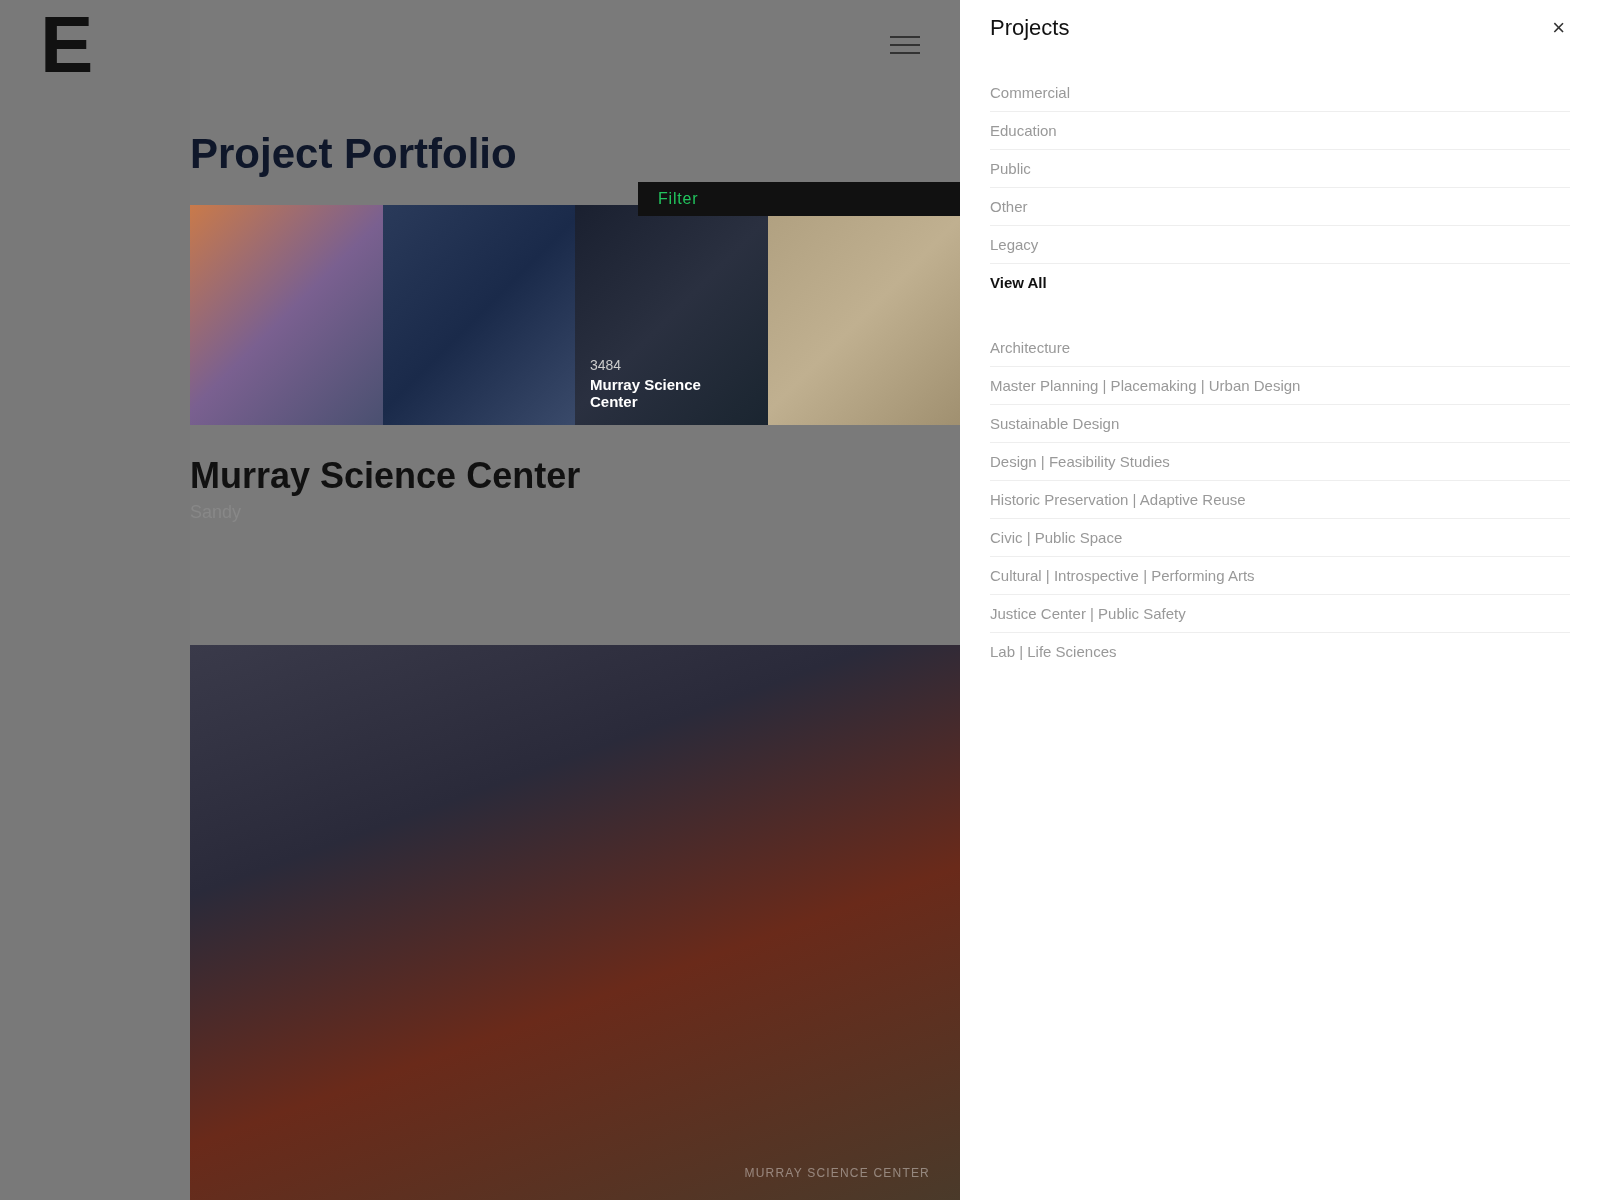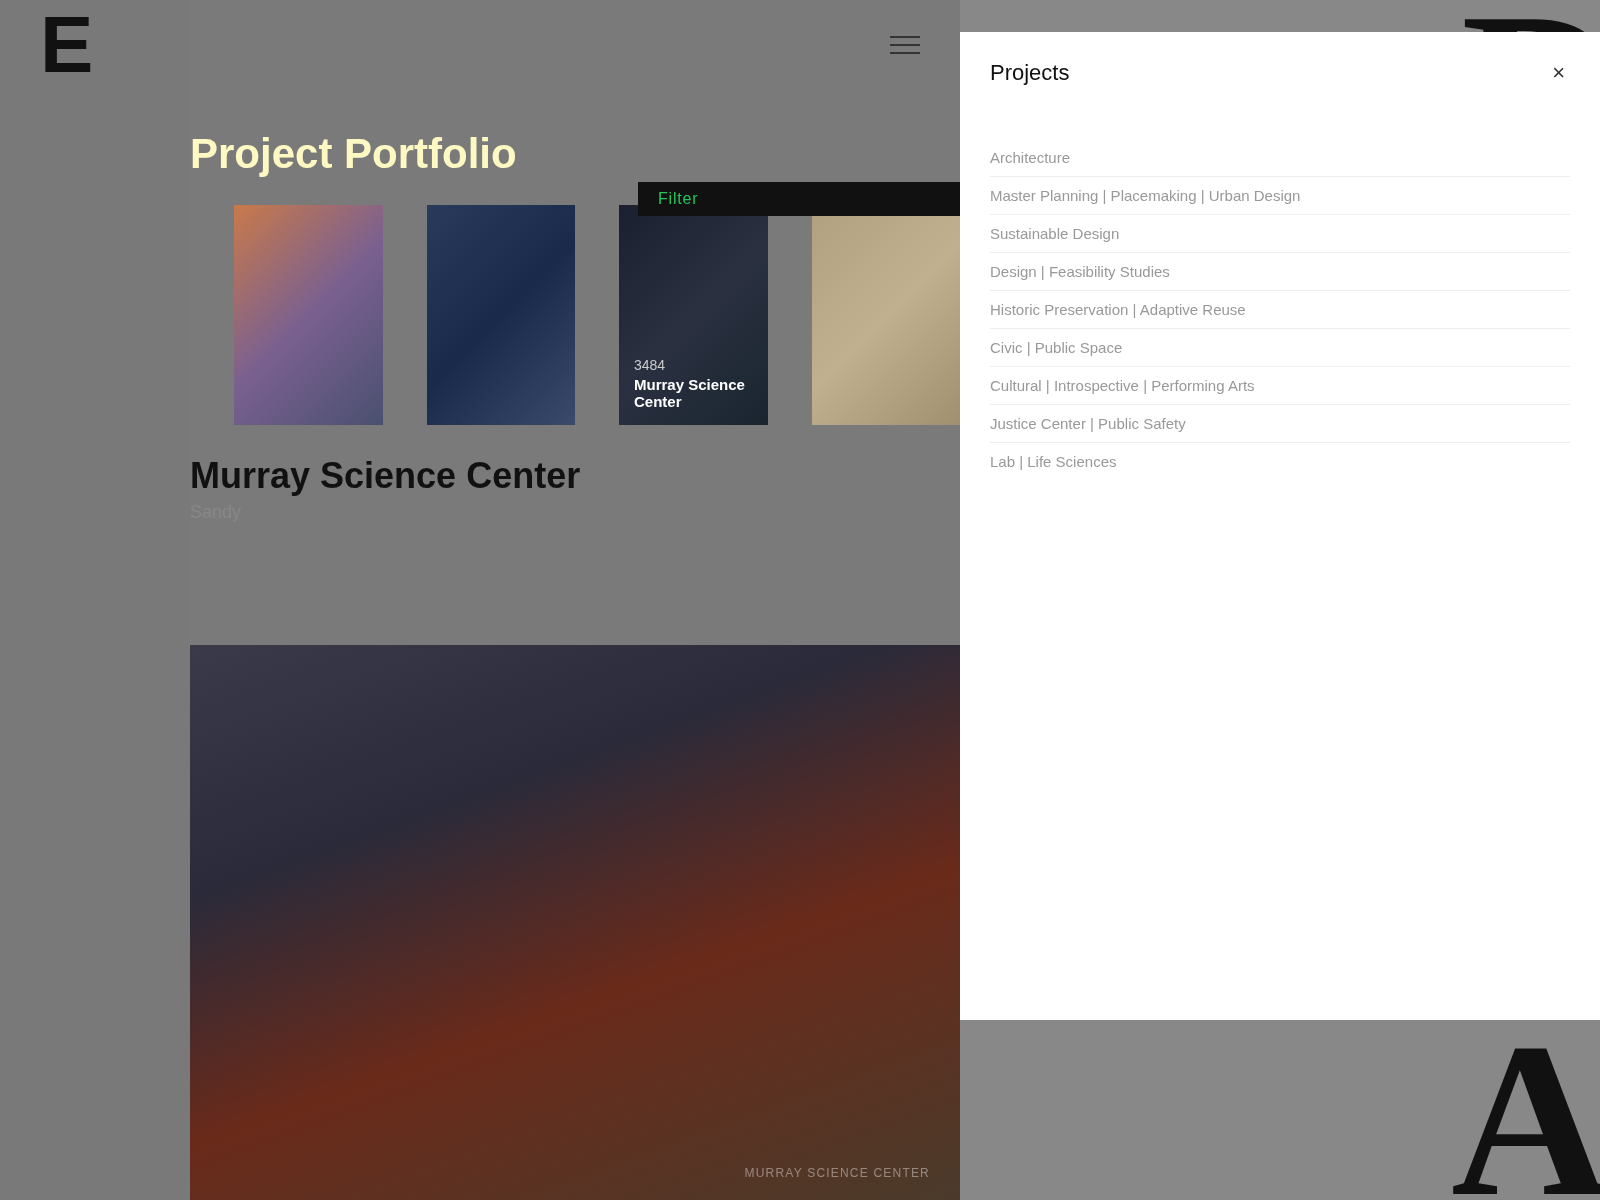--- a/index.html
+++ b/index.html
@@ -55,21 +55,21 @@
       background: #333;
     }
 
     
     .page-title {
       position: absolute;
       top: 130px;
       left: 190px;
       font-size: 42px;
       font-weight: 900;
-      color: #fef9c3;
+      color: #0f172a;
     }
 
     
     .filter-bar {
       position: absolute;
       top: 182px;
       left: 638px;
       right: 0;
       background: #111;
       color: #22c55e;
@@ -88,21 +88,20 @@
       right: 0;
       display: flex;
       gap: 0;
       height: 220px;
     }
 
     .image-card {
       flex: 1;
       position: relative;
       overflow: hidden;
-      margin-left: 44px;
     }
 
     .image-card .img-placeholder {
       width: 100%;
       height: 100%;
     }
 
     
     .img1 { background: linear-gradient(135deg, #c97a4a 0%, #7a6090 50%, #4a5070 100%); }
     
@@ -196,26 +195,25 @@
       font-family: serif;
       z-index: 20;
       pointer-events: none;
     }
 
     
     .sidebar {
       position: absolute;
       top: 0; right: 0;
       width: 640px;
-      height: 988px;
+      height: 1200px;
       background: #fff;
       z-index: 30;
       overflow-y: auto;
-      padding: 25px 30px;
-      margin-top: 32px;
+      padding: 12px 30px;
     }
 
     .sidebar-header {
       display: flex;
       justify-content: space-between;
       align-items: center;
       margin-bottom: 30px;
     }
 
     .sidebar-title {
@@ -326,20 +324,40 @@
 <div class="deco-d">D</div>
 
 <div class="deco-a">A</div>
 
 <div class="sidebar">
   <div class="sidebar-header">
     <span class="sidebar-title">Projects</span>
     <button class="close-btn">×</button>
   </div>
 
+  <div class="sidebar-section">
+    <div class="sidebar-item">
+      <span>Commercial</span>
+    </div>
+    <div class="sidebar-item">
+      <span>Education</span>
+    </div>
+    <div class="sidebar-item">
+      <span>Public</span>
+    </div>
+    <div class="sidebar-item">
+      <span>Other</span>
+    </div>
+    <div class="sidebar-item">
+      <span>Legacy</span>
+    </div>
+    <div class="sidebar-item active">
+      <span>View All</span>
+    </div>
+  </div>
 
   <div class="section-gap"></div>
 
   <div class="sidebar-section">
     <div class="sidebar-item">
       <span>Architecture</span>
     </div>
     <div class="sidebar-item">
       <span>Master Planning | Placemaking | Urban Design</span>
     </div>

